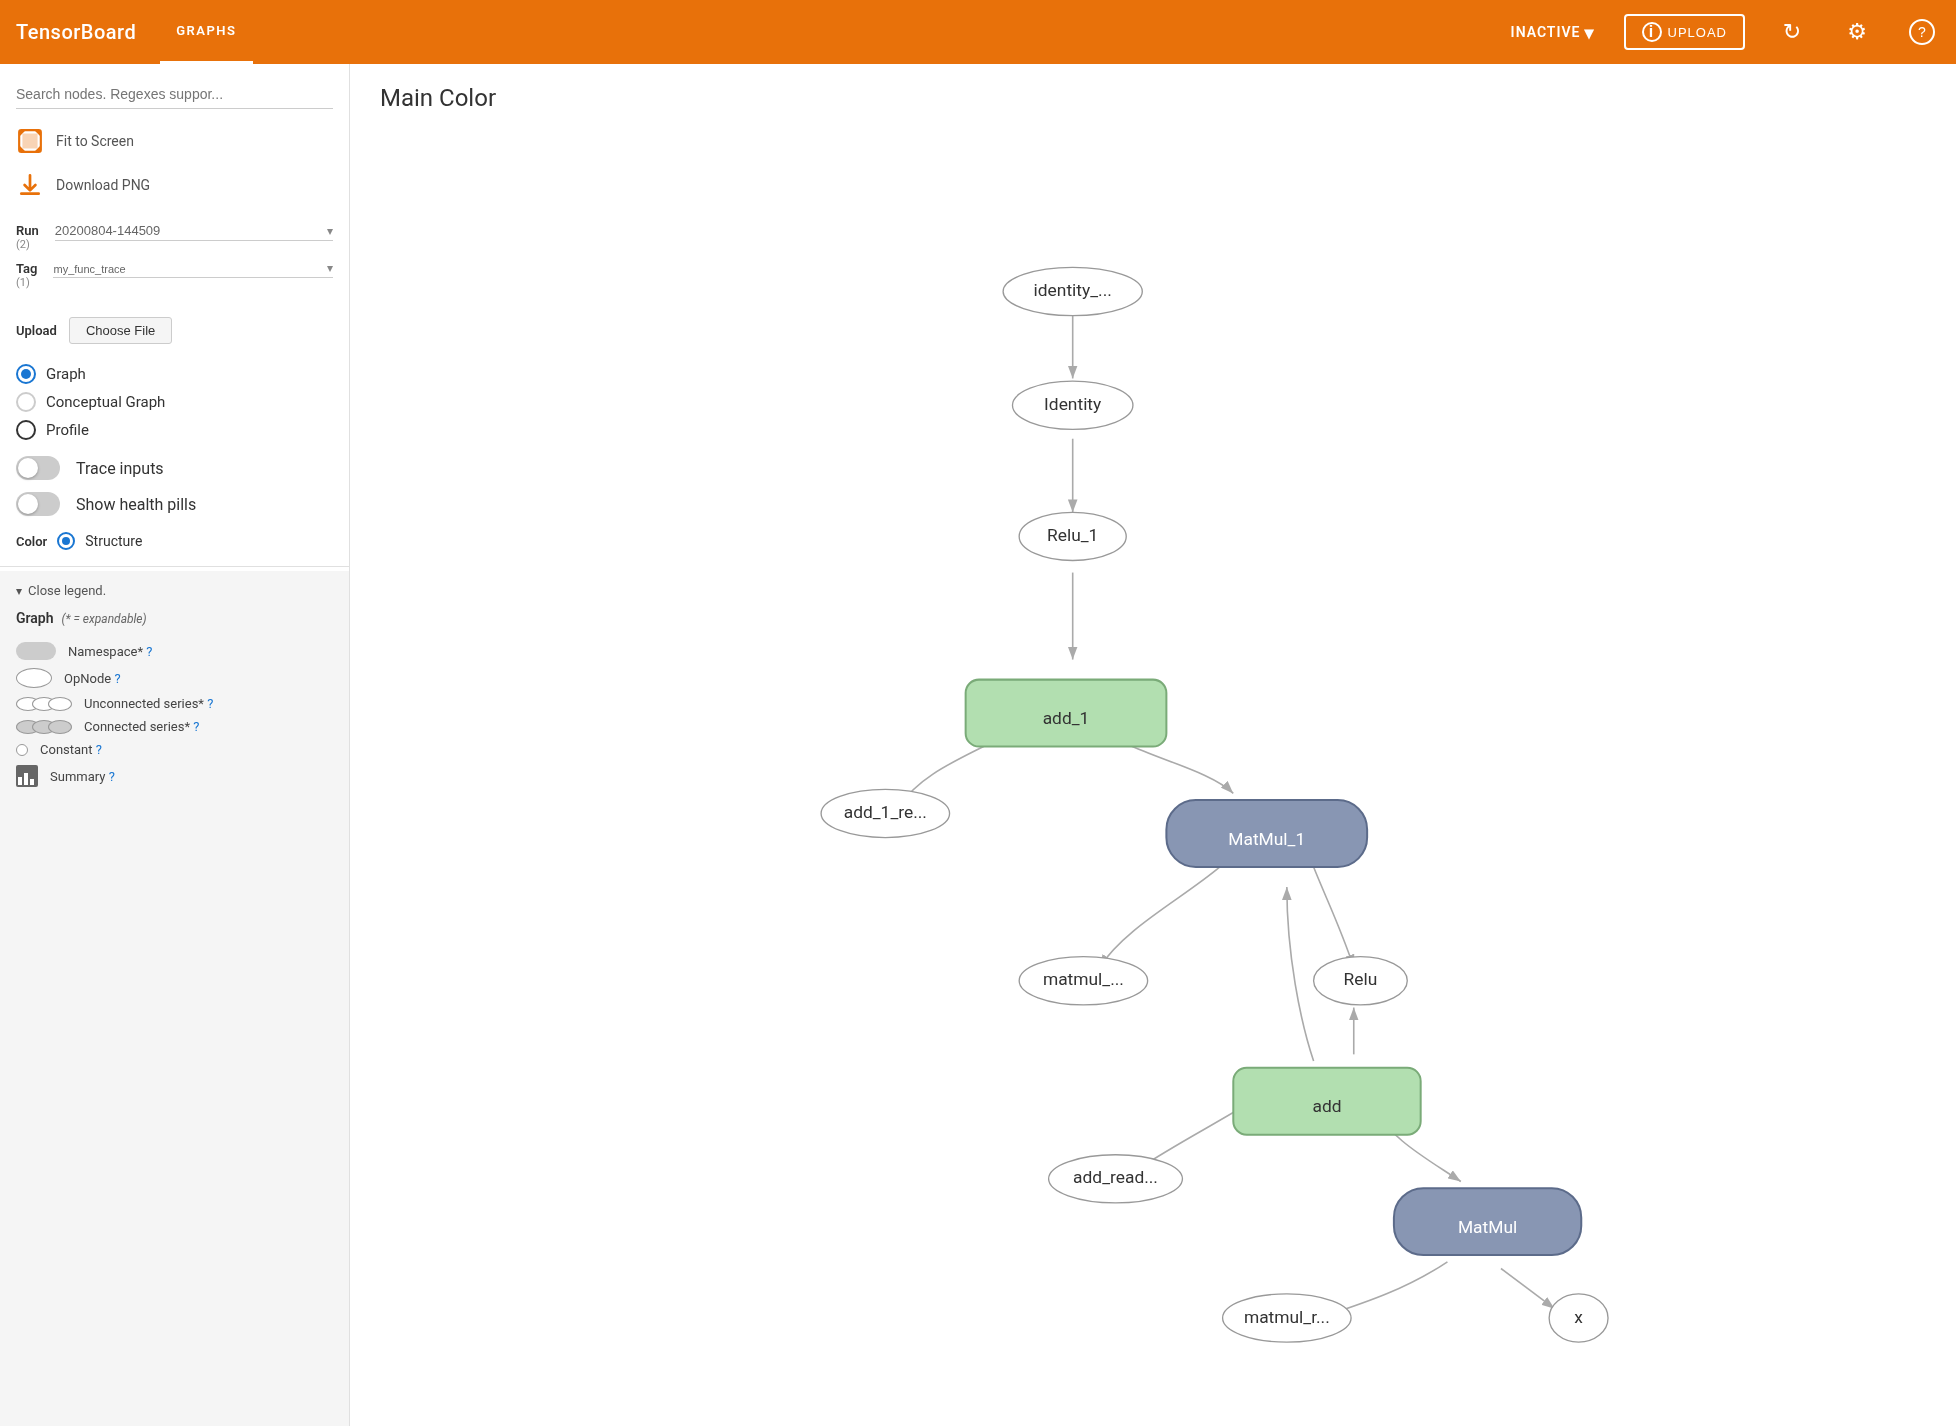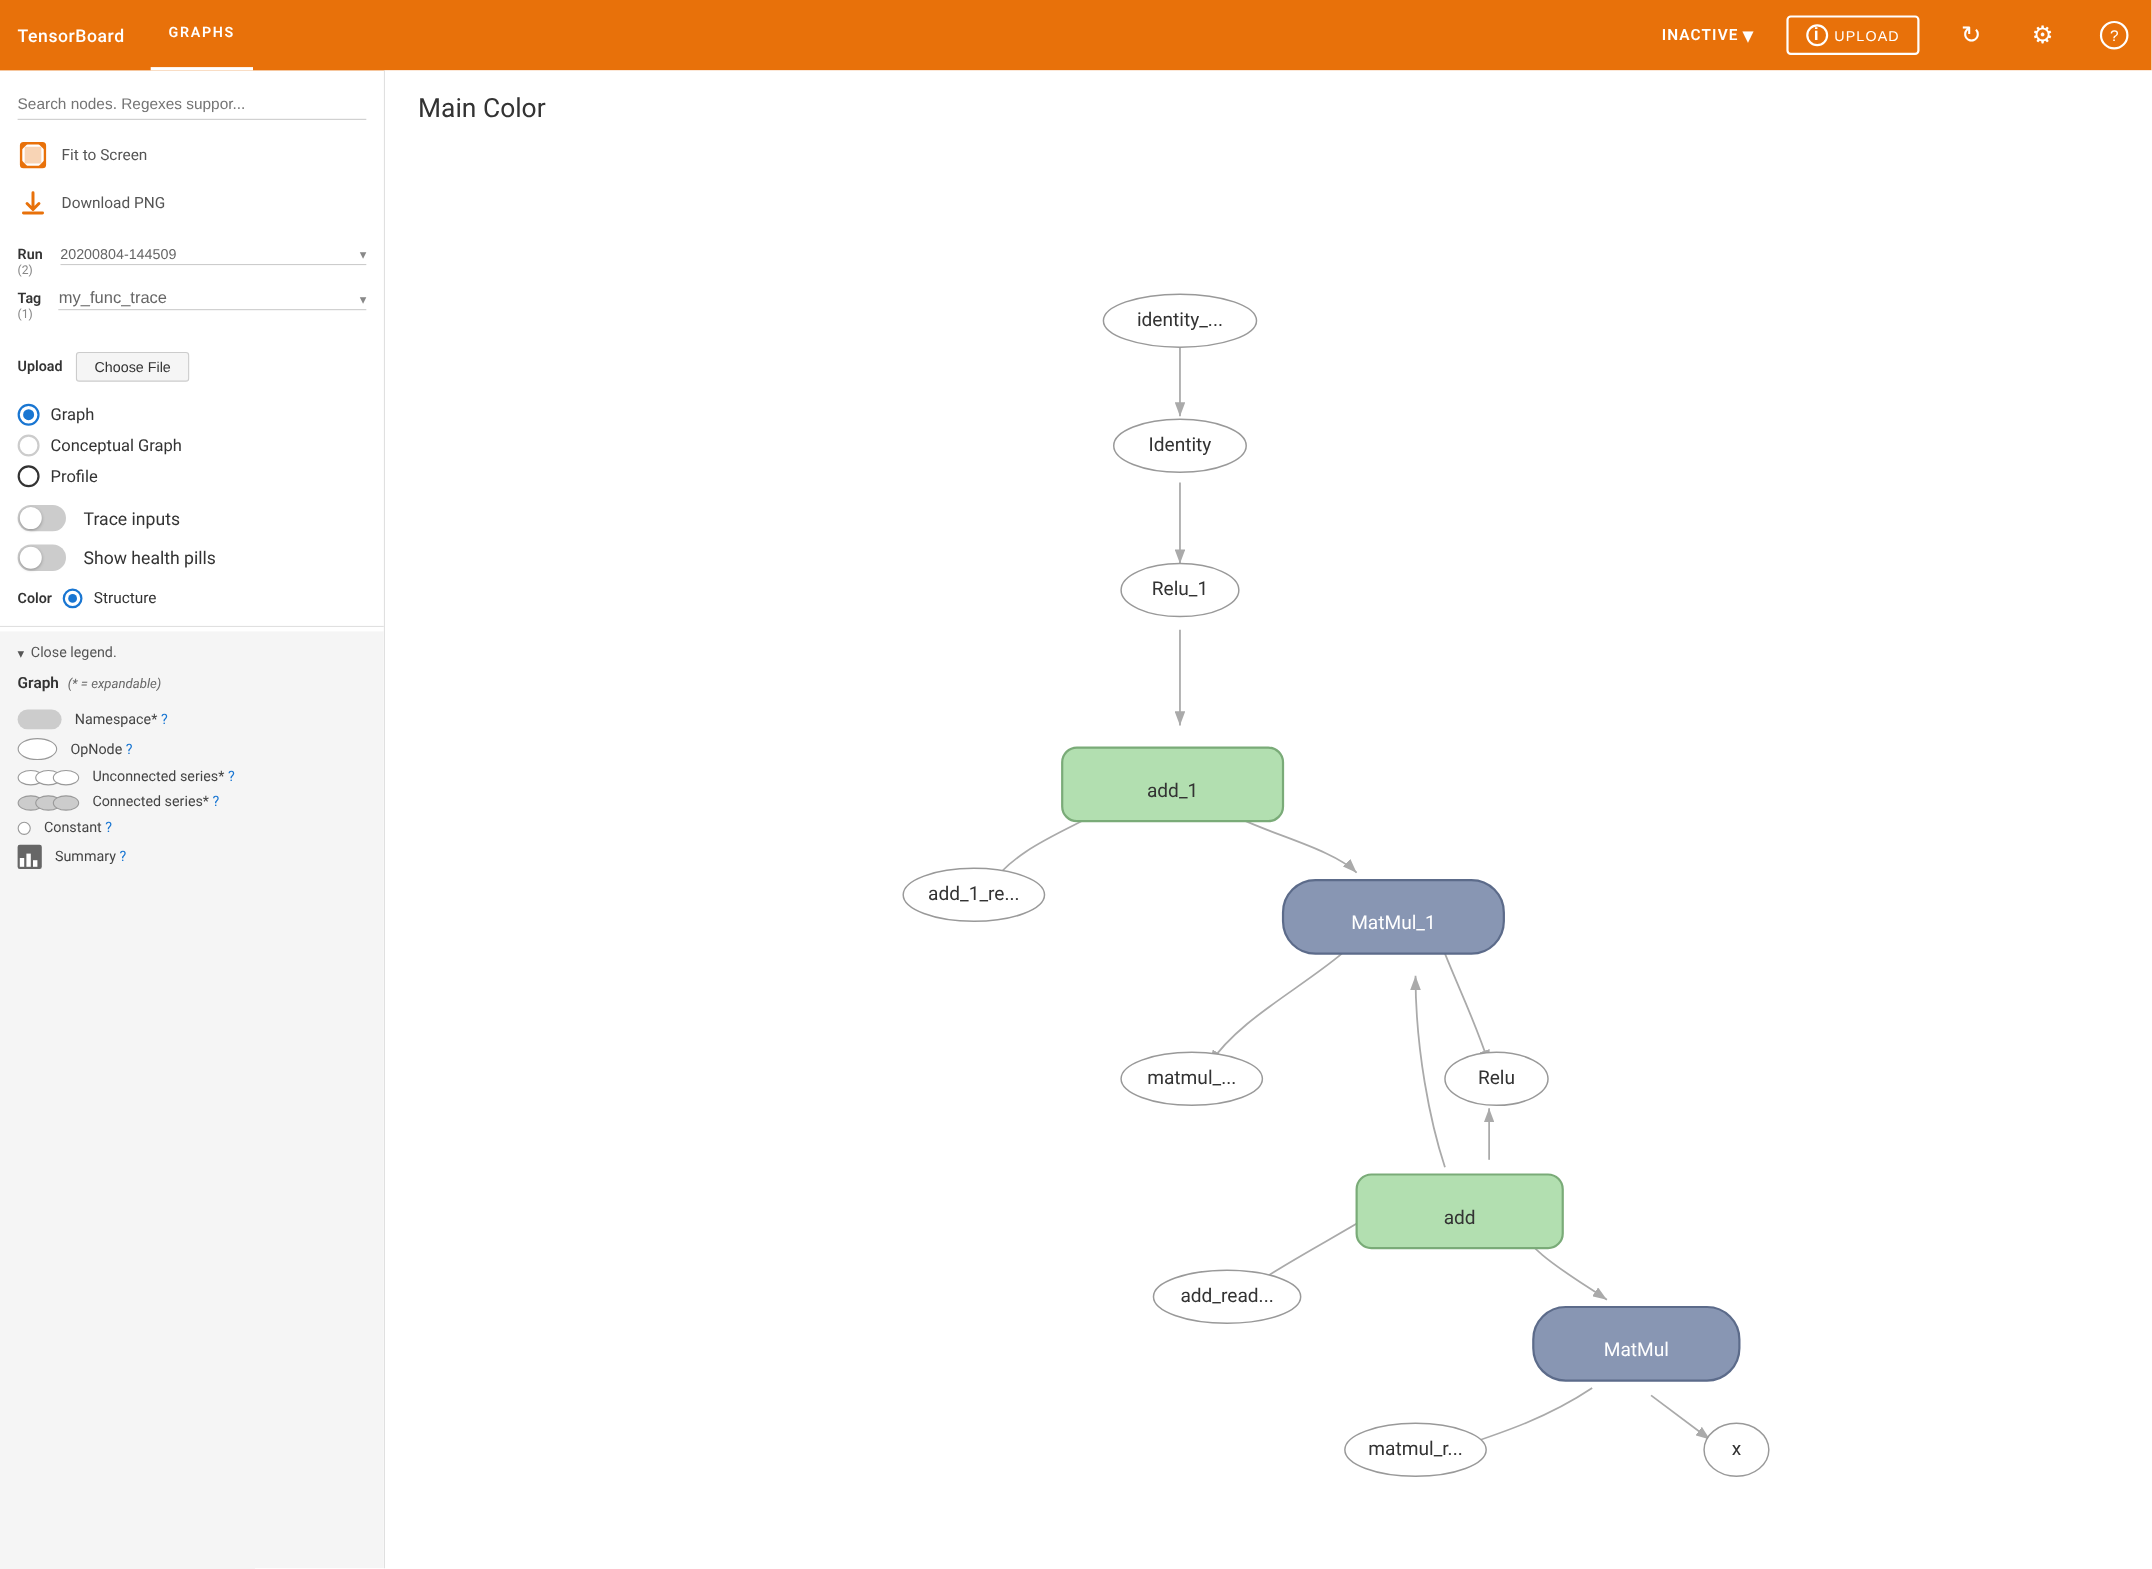--- a/index.html
+++ b/index.html
@@ -9,21 +9,21 @@
     .header {
       background: #E8710A;
       height: 64px;
       display: flex;
       align-items: center;
       padding: 0 16px;
       gap: 24px;
     }
     .header-logo {
       color: #fff;
-      font-size: 16px;
+      font-size: 20px;
       font-weight: 500;
       letter-spacing: 0.5px;
       white-space: nowrap;
     }
     .header-nav {
       display: flex;
       align-items: center;
       height: 100%;
     }
     .header-nav-item {
@@ -511,21 +511,21 @@
           </select>
           <span class="select-arrow">▾</span>
         </div>
       </div>
       <div class="run-tag-row">
         <div>
           <div style="font-weight:600; font-size:13px;">Tag</div>
           <div style="font-size:11px; color:#888;">(1)</div>
         </div>
         <div class="select-with-arrow" style="margin-left:8px;">
-          <select style="border:none; outline:none; font-size:15px; color:#666; background:transparent; flex:1; appearance:none; cursor:pointer;">
+          <select style="border:none; outline:none; font-size:11px; color:#666; background:transparent; flex:1; appearance:none; cursor:pointer;">
             <option>my_func_trace</option>
           </select>
           <span class="select-arrow">▾</span>
         </div>
       </div>
     </div>
 
     <div class="upload-section">
       <span class="upload-label">Upload</span>
       <button class="choose-file-btn">Choose File</button>

